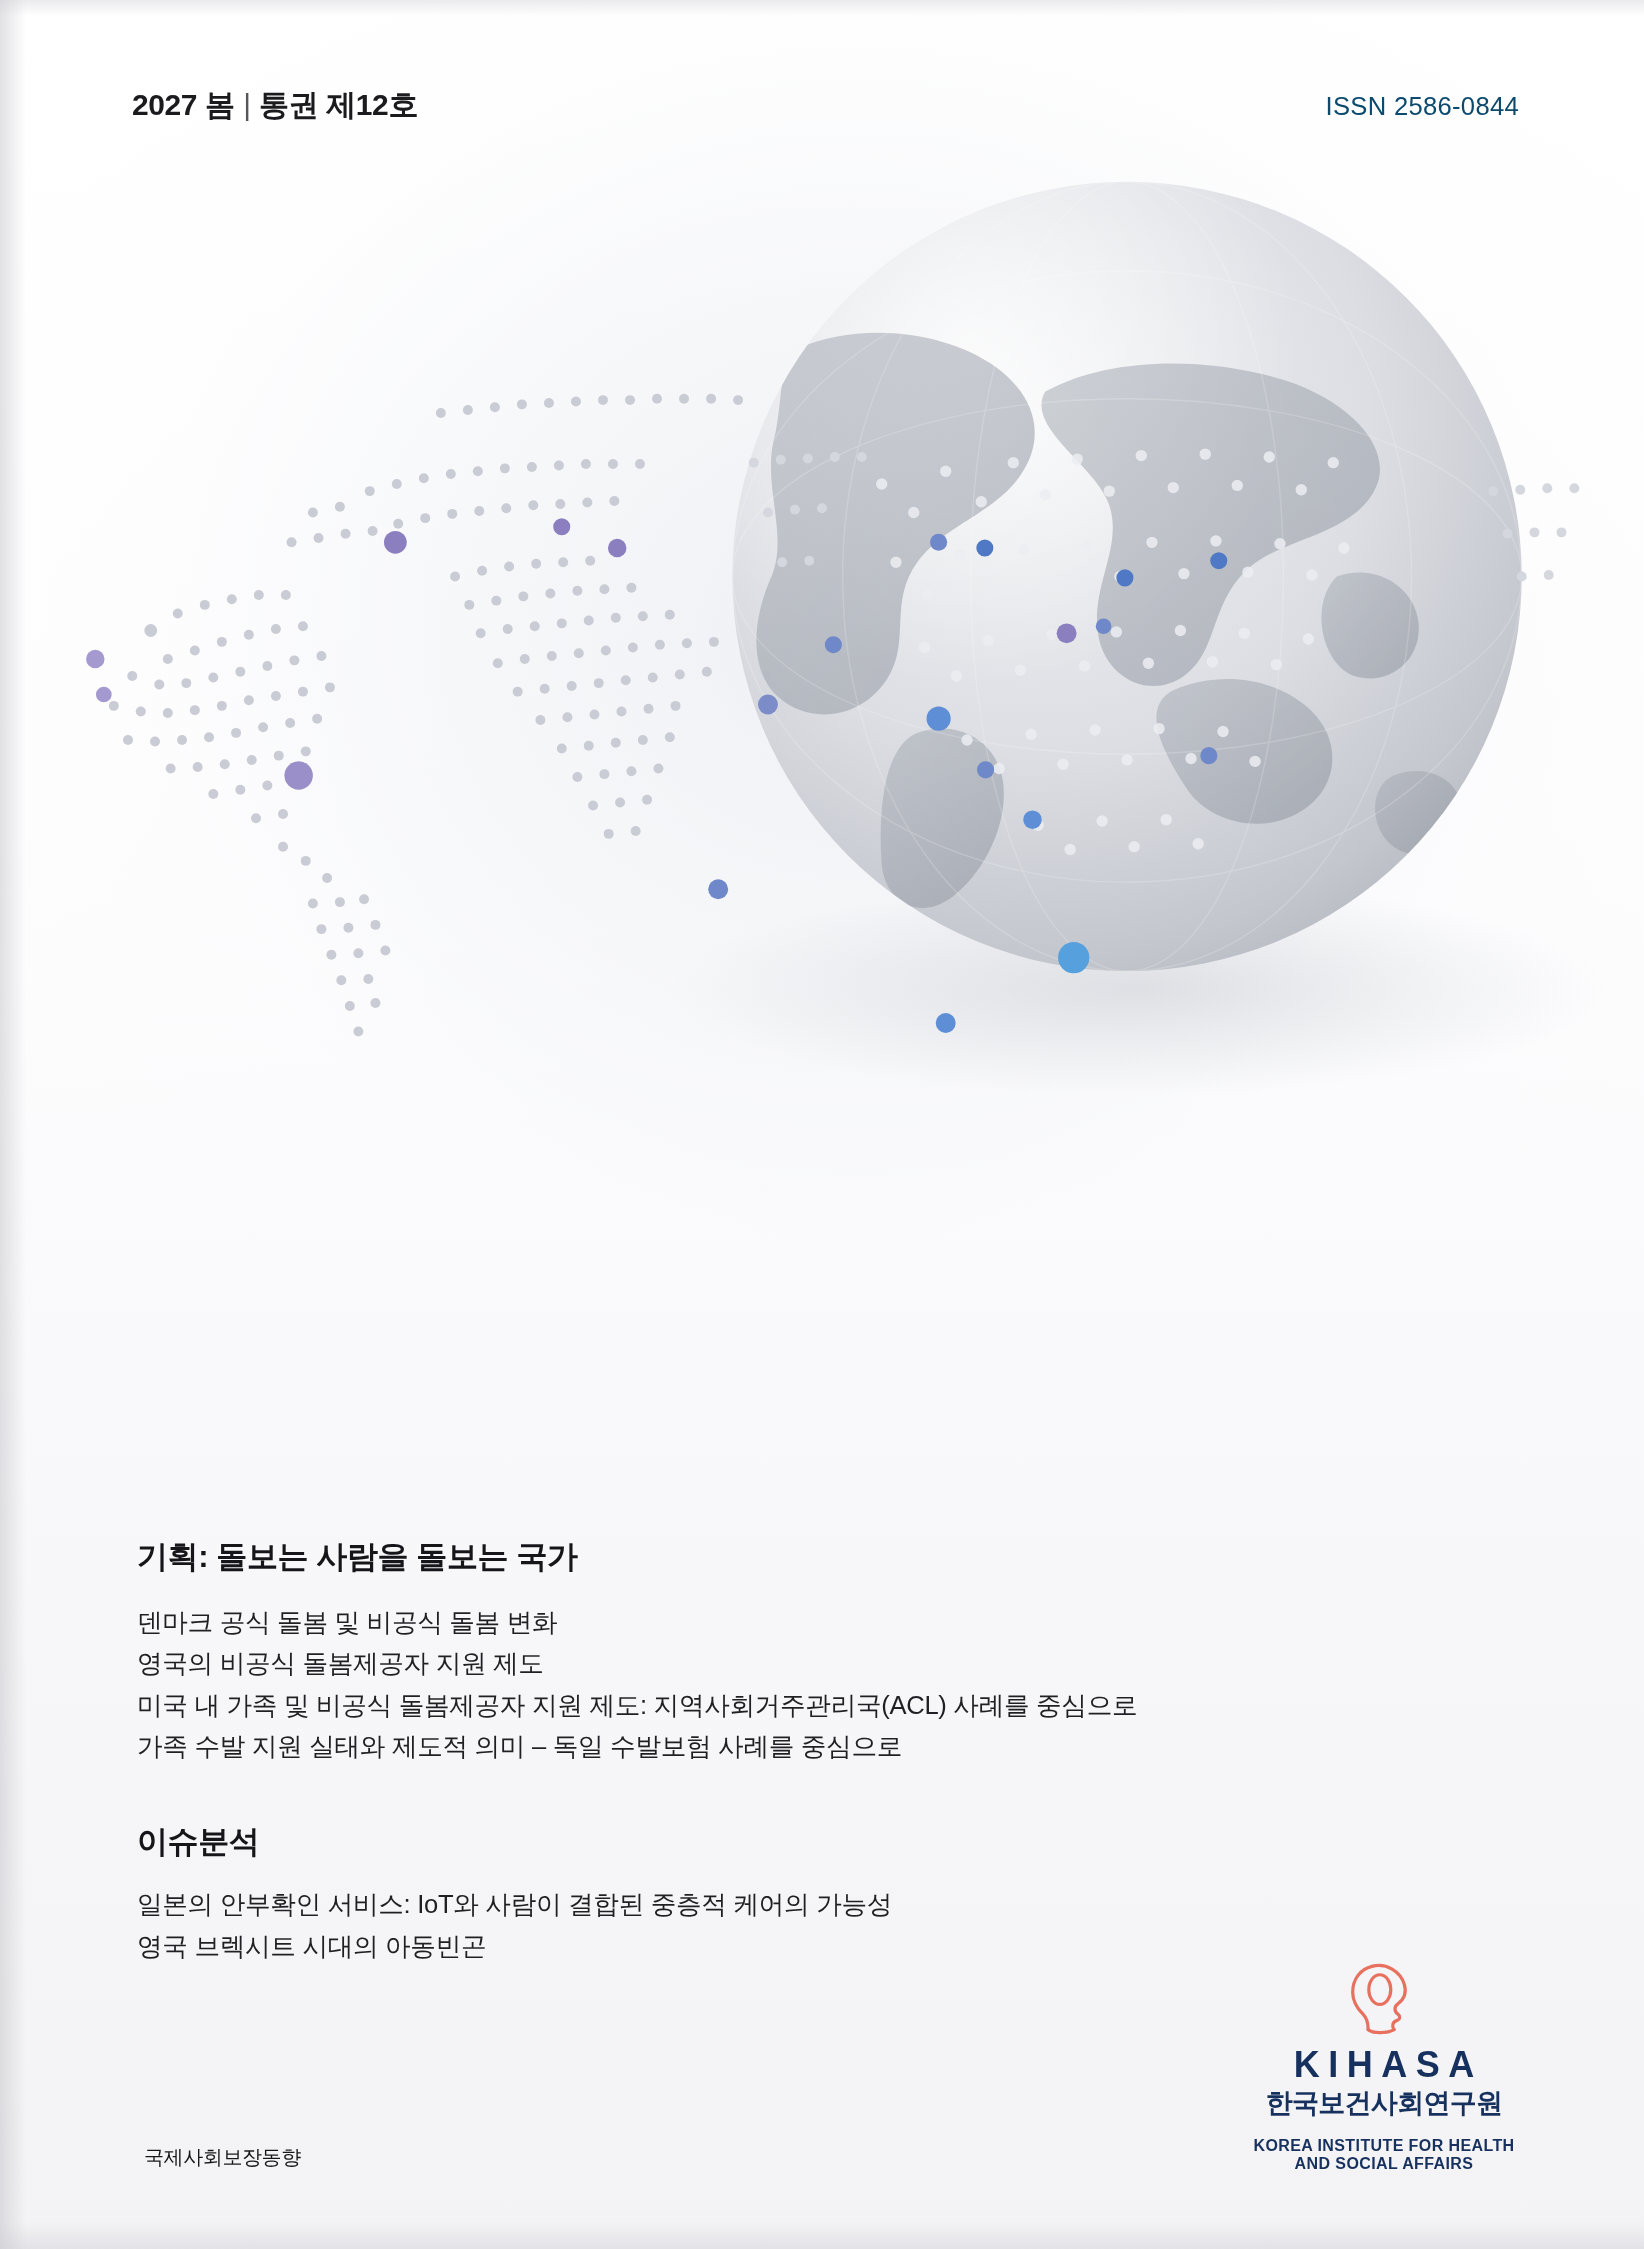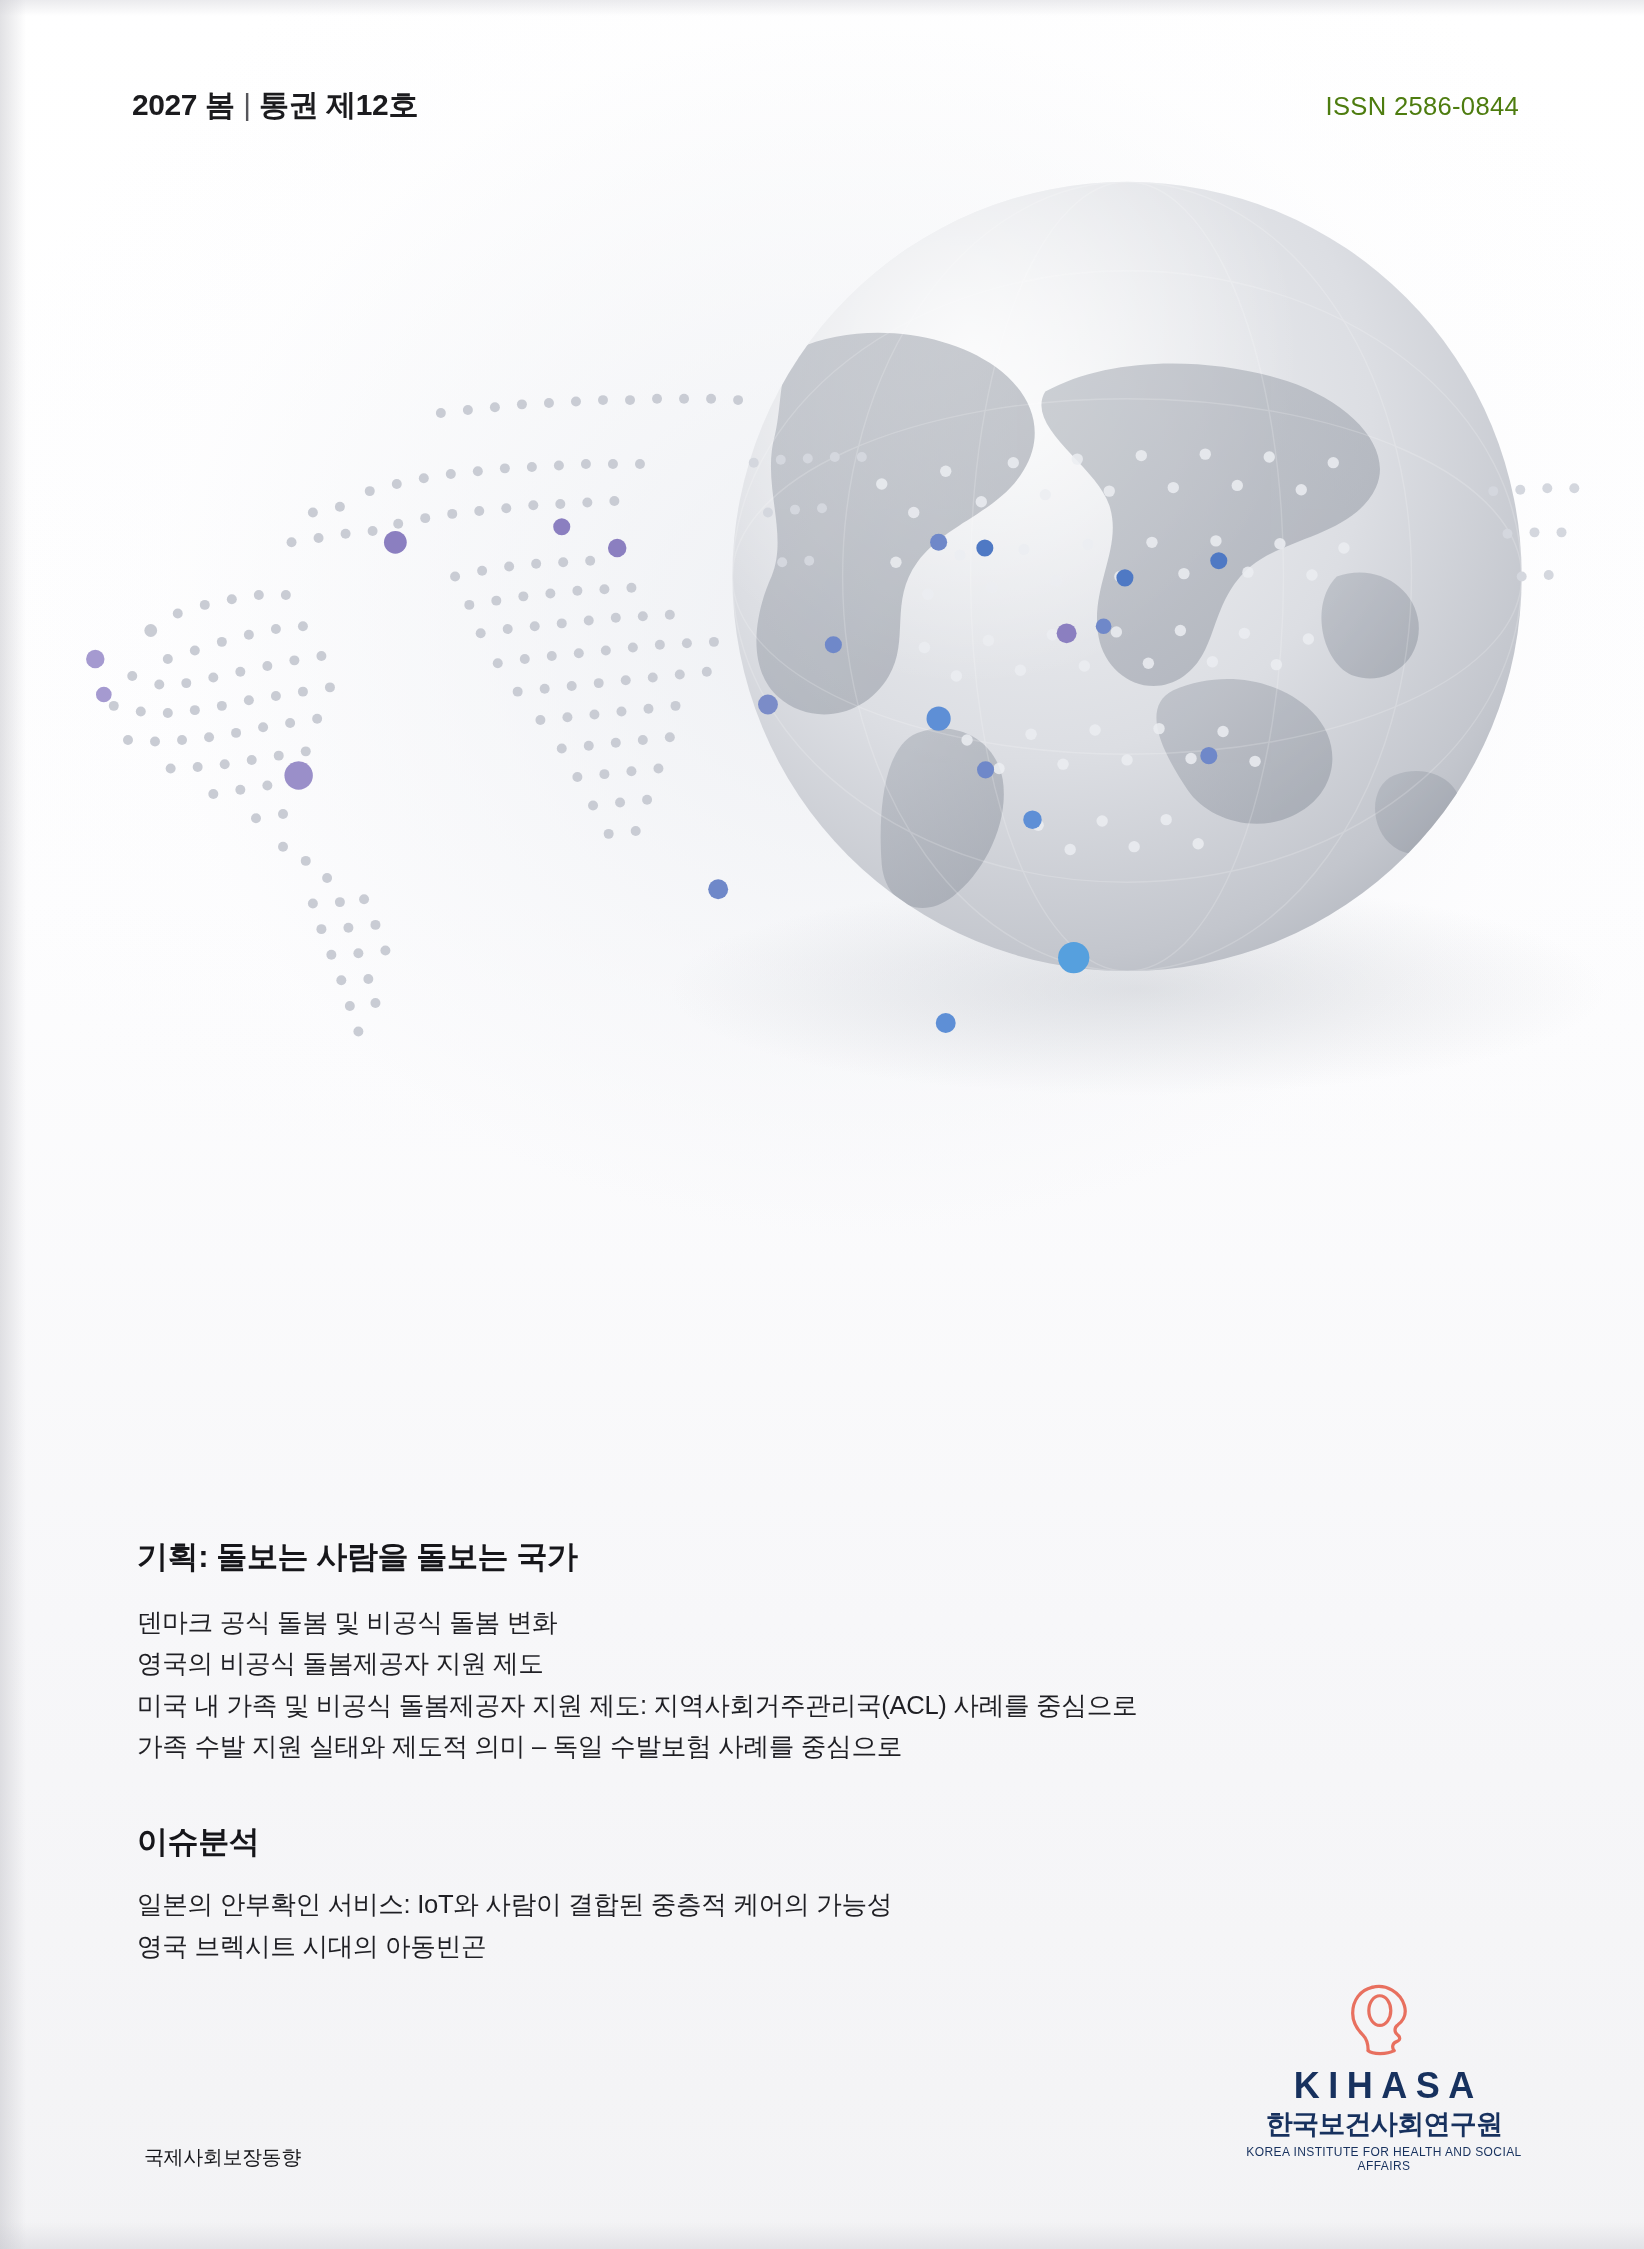--- a/index.html
+++ b/index.html
@@ -66,21 +66,21 @@
     white-space: nowrap;
   }
   .issue-sep {
     display: inline-block;
     margin: 0 8.5px;
     font-weight: normal;
     color: #55555a;
   }
   .issn {
     font-size: 25.6px;
-    color: #4d7c0f;
+    color: #0c4a6e;
     letter-spacing: 0.3px;
     white-space: nowrap;
   }
 
   
   .art {
     position: absolute;
     top: 178px;
     left: 0;
     width: 1644px;
@@ -178,25 +178,25 @@
     line-height: 1.05;
   }
   .logo-ko {
     font-size: 27px;
     font-weight: bold;
     color: #17315e;
     letter-spacing: -0.7px;
     margin-top: 1.4px;
   }
   .logo-en {
-    font-size: 12px;
-    font-weight: normal;
+    font-size: 16px;
+    font-weight: bold;
     color: #17315e;
     letter-spacing: 0.4px;
-    margin-top: 3px;
+    margin-top: 16px;
   }
 </style>
 </head>
 <body>
 
 <div id="cover">
 
   <div class="paper-tint"></div>
 
   <svg class="art" viewBox="0 0 2312 1400" xmlns="http://www.w3.org/2000/svg">

